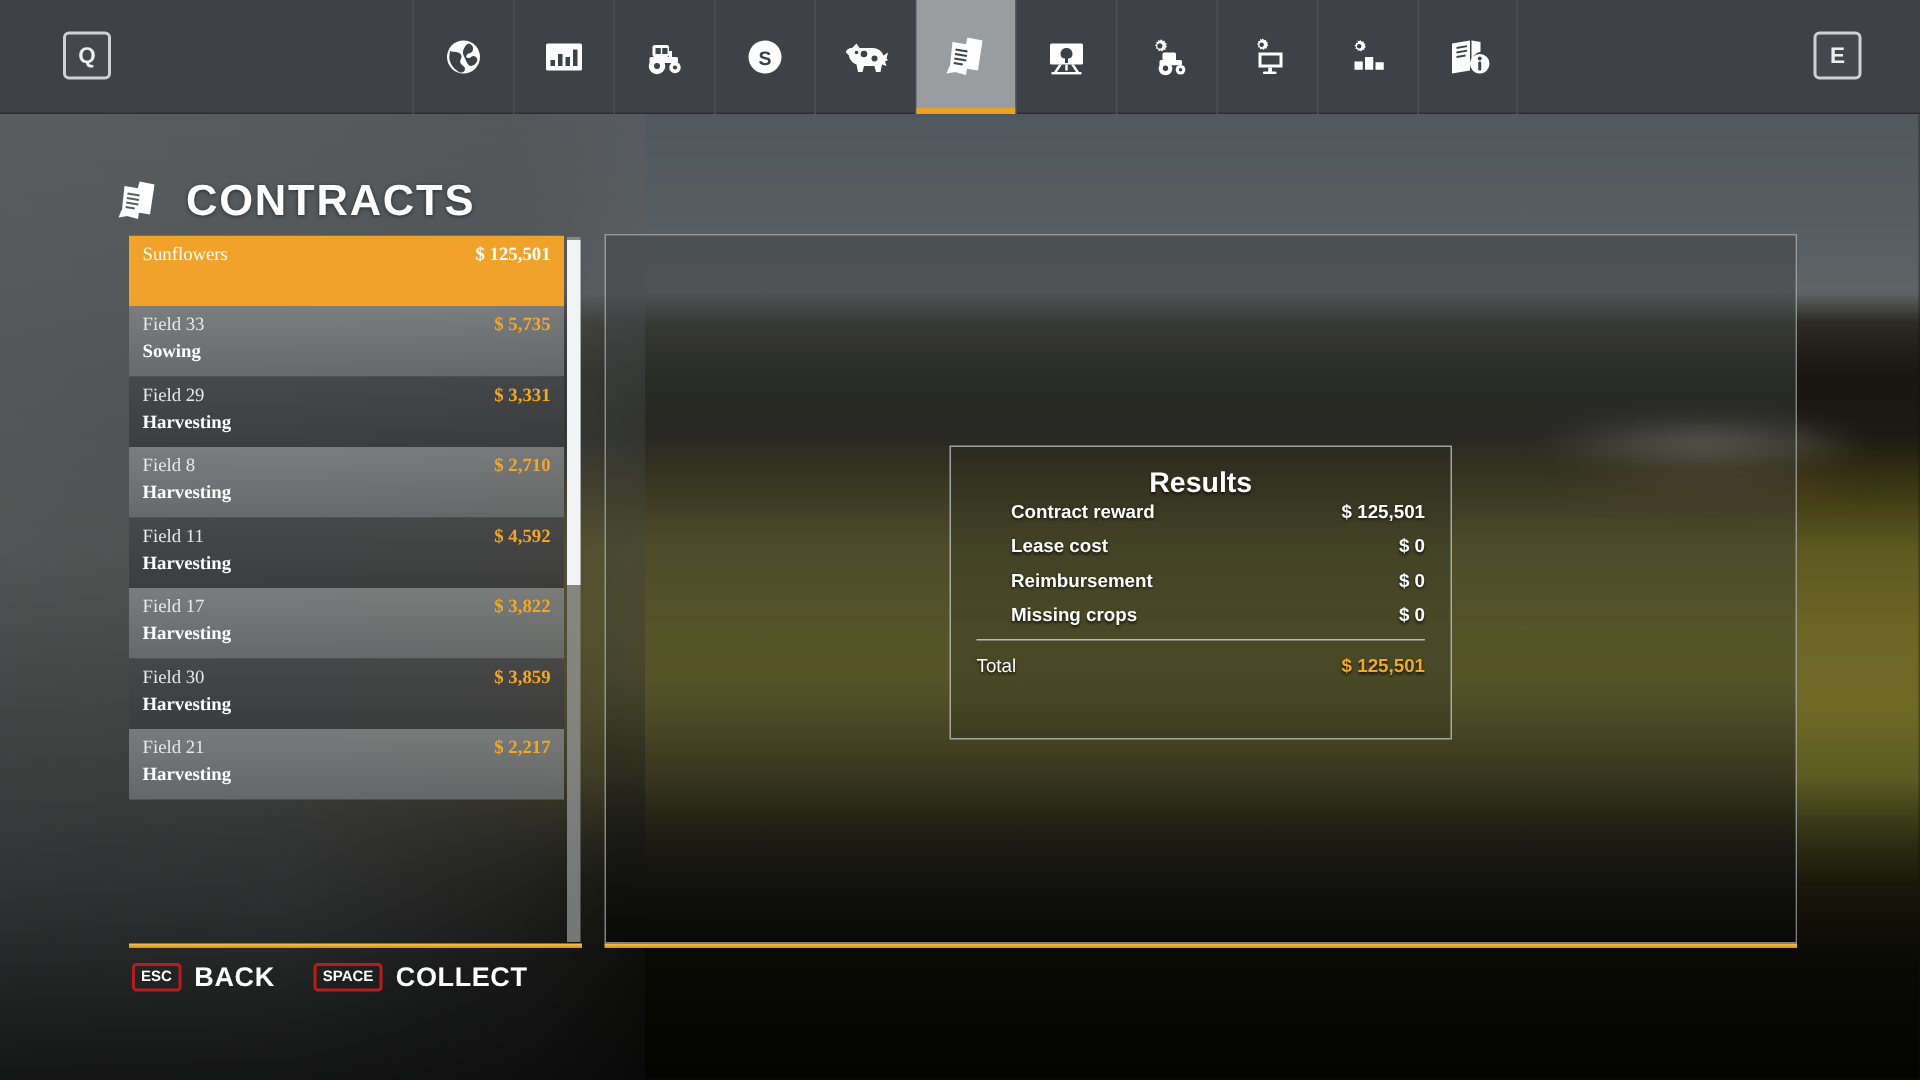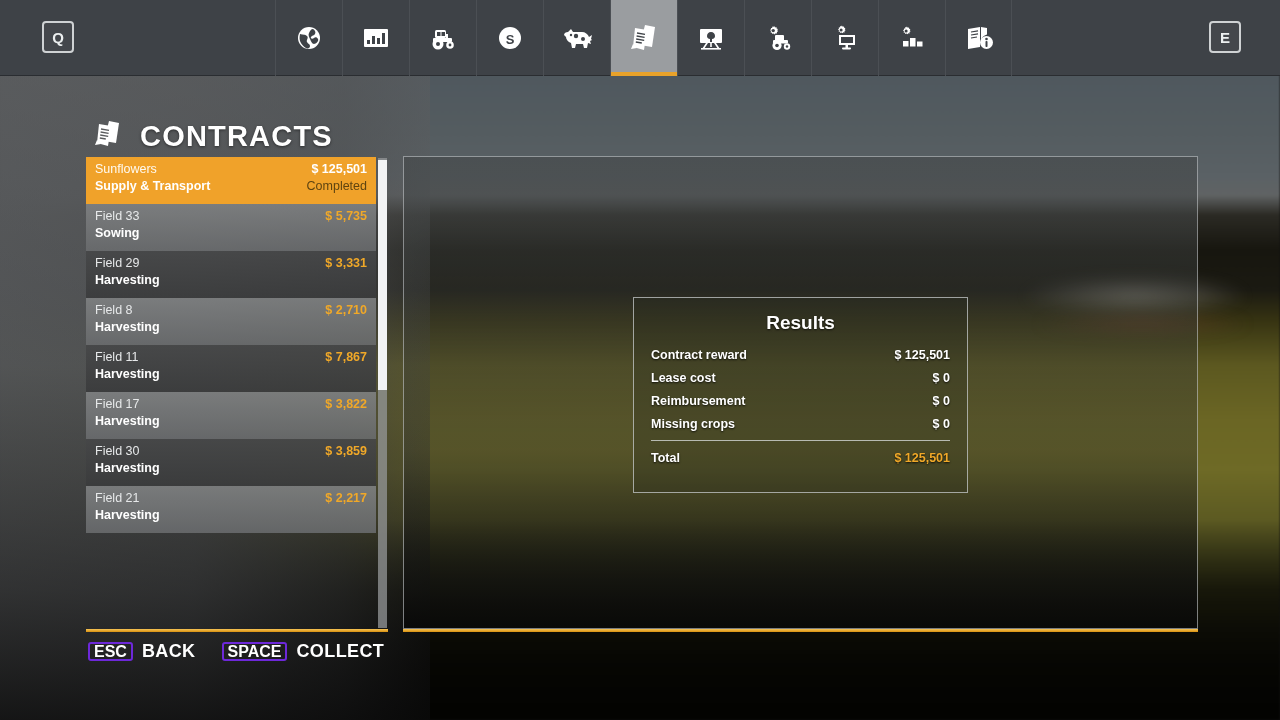--- a/index.html
+++ b/index.html
@@ -98,32 +98,33 @@
   .nav-tab.active::after {
     content: ""; position: absolute; left: 0; right: 0; bottom: 0;
     height: 4px; background: #e8a22a;
   }
   .nav-tab svg { display: block; }
   .nav-tab .ico { fill: #ffffff; }
   .nav-tab.active .ico { fill: #ffffff; }
 
   
   #page-head {
-    position: absolute; left: 92px; top: 118px;
-    display: flex; align-items: center; gap: 16px;
+    position: absolute; left: 76px; top: 118px;
+    display: flex; gap: 16px;
   }
   #page-head .title {
     color: #ffffff; font-size: 29px; font-weight: bold; letter-spacing: 1.2px;
     text-shadow: 0 1px 3px rgba(0,0,0,.5);
   }
 
   
   #list-wrap {
     position: absolute; left: 86px; top: 157px; width: 302px; height: 472px;
     overflow: hidden;
+    font-family: Liberation Serif, serif;
   }
   #list-scrollport { position: absolute; left: 0; top: 0; width: 290px; }
   .row {
     height: 47px; padding: 5px 9px 0 9px; position: relative;
   }
   .row .line1 { display: flex; justify-content: space-between; align-items: baseline; }
   .row .line2 { display: flex; justify-content: space-between; align-items: baseline; margin-top: 3px; }
   .row .name { font-size: 12.5px; color: #e7e9ea; }
   .row .task { font-size: 12.5px; color: #ffffff; font-weight: bold; }
   .row .amount { font-size: 12.5px; color: #f0a828; font-weight: bold; }
@@ -168,44 +169,44 @@
 
   
   #results {
     position: absolute; left: 633px; top: 297px; width: 335px; height: 196px;
     border: 1px solid rgba(210,214,216,.70);
     background: rgba(40,44,30,0.26);
     padding: 14px 17px 0 17px;
   }
   #results h2 {
     text-align: center; color: #ffffff; font-size: 19px; font-weight: bold;
-    margin-bottom: 14px; text-shadow: 0 1px 2px rgba(0,0,0,.7);
+    text-shadow: 0 1px 2px rgba(0,0,0,.7);
   }
   .res-row {
     display: flex; justify-content: space-between; align-items: baseline;
     margin-bottom: 9px;
   }
-  .res-row .lbl { font-size: 12.5px; font-weight: bold; color: #ffffff; text-shadow: 0 1px 2px rgba(0,0,0,.8); }
+  .res-row .lbl { font-size: 12.5px; font-weight: bold; color: #ffffff; text-shadow: 0 1px 2px rgba(0,0,0,.8); margin-left: 23px; }
   .res-row .val { font-size: 12.5px; font-weight: bold; color: #ffffff; text-shadow: 0 1px 2px rgba(0,0,0,.8); }
   #res-divider {
     height: 1px; background: rgba(220,224,226,.75); margin: 7px 0 10px 0;
   }
   #res-total { display: flex; justify-content: space-between; align-items: baseline; }
-  #res-total .lbl { font-size: 12.5px; font-weight: bold; color: #ffffff; text-shadow: 0 1px 2px rgba(0,0,0,.8); }
+  #res-total .lbl { font-size: 12.5px; font-weight: normal; color: #ffffff; text-shadow: 0 1px 2px rgba(0,0,0,.8); }
   #res-total .val { font-size: 12.5px; font-weight: bold; color: #f0a828; text-shadow: 0 1px 2px rgba(0,0,0,.8); }
 
   
   #footer {
     position: absolute; left: 88px; top: 641px;
     display: flex; align-items: center; gap: 26px;
   }
   .hint { display: flex; align-items: center; gap: 9px; }
   .hint .kb {
-    border: 2px solid #6d28d9; border-radius: 3px;
-    color: #ffffff; font-size: 16px; font-weight: bold;
+    border: 2px solid #b91c1c; border-radius: 3px;
+    color: #ffffff; font-size: 10px; font-weight: bold;
     padding: 2px 4px; min-width: 24px; text-align: center; line-height: 11px;
   }
   .hint .lab { color: #ffffff; font-size: 18px; font-weight: bold; letter-spacing: .4px; }
 </style>
 </head>
 <body>
 
 <div id="screen">
 
   <div id="bg"></div>
@@ -394,24 +395,20 @@
     <span class="title">CONTRACTS</span>
   </div>
 
   <div id="list-wrap">
     <div id="list-scrollport">
         <div class="row sel">
           <div class="line1">
             <span class="name">Sunflowers</span>
             <span class="amount">$ 125,501</span>
           </div>
-          <div class="line2">
-            <span class="task">Supply &amp; Transport</span>
-            <span class="status">Completed</span>
-          </div>
         </div>
         <div class="row odd">
           <div class="line1">
             <span class="name">Field 33</span>
             <span class="amount">$ 5,735</span>
           </div>
           <div class="line2">
             <span class="task">Sowing</span>
             <span class="status"></span>
           </div>
@@ -432,21 +429,21 @@
             <span class="amount">$ 2,710</span>
           </div>
           <div class="line2">
             <span class="task">Harvesting</span>
             <span class="status"></span>
           </div>
         </div>
         <div class="row even">
           <div class="line1">
             <span class="name">Field 11</span>
-            <span class="amount">$ 7,867</span>
+            <span class="amount">$ 4,592</span>
           </div>
           <div class="line2">
             <span class="task">Harvesting</span>
             <span class="status"></span>
           </div>
         </div>
         <div class="row odd">
           <div class="line1">
             <span class="name">Field 17</span>
             <span class="amount">$ 3,822</span>

